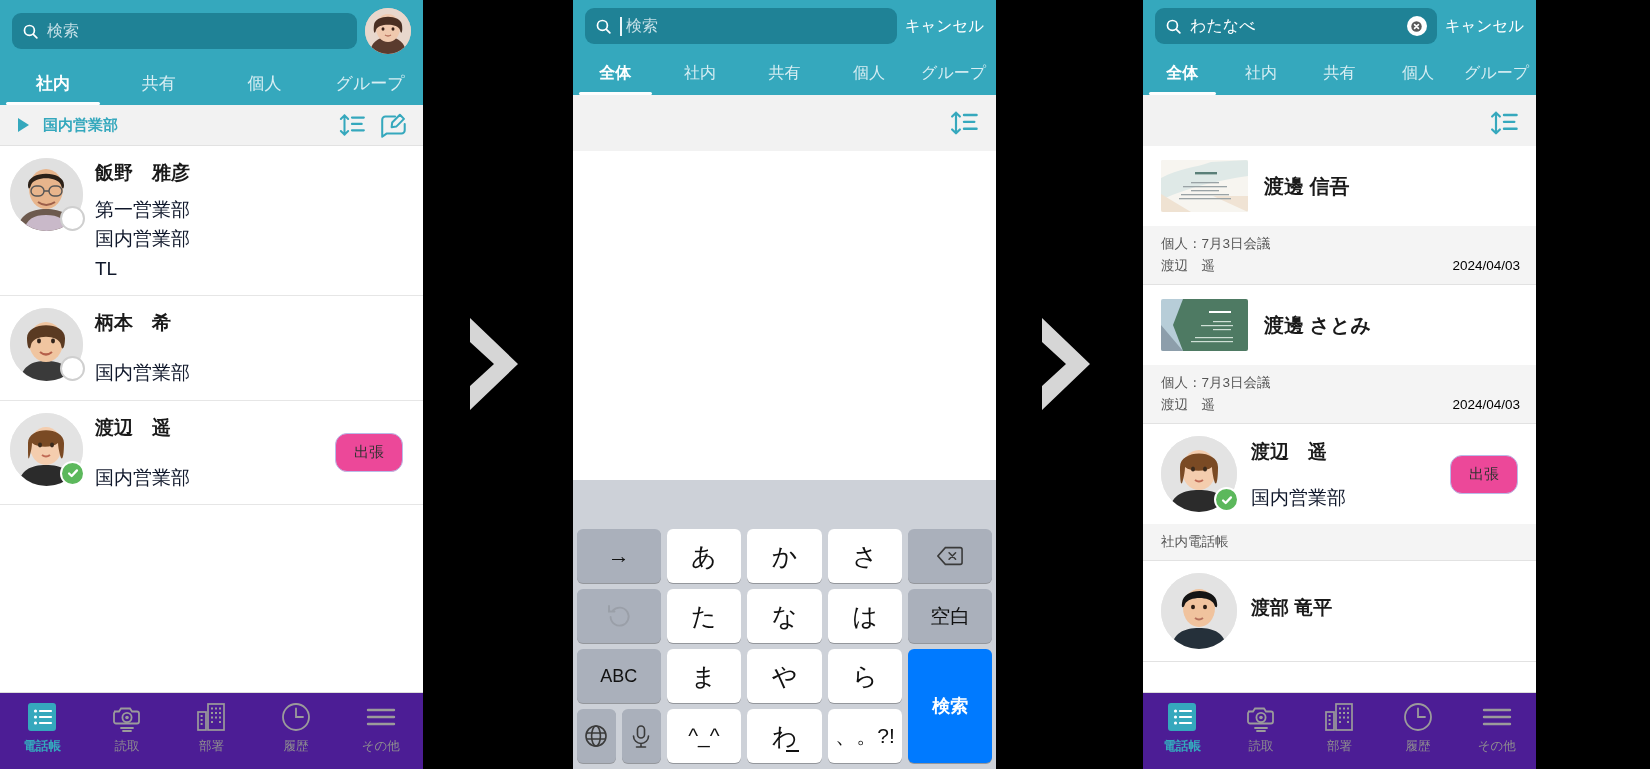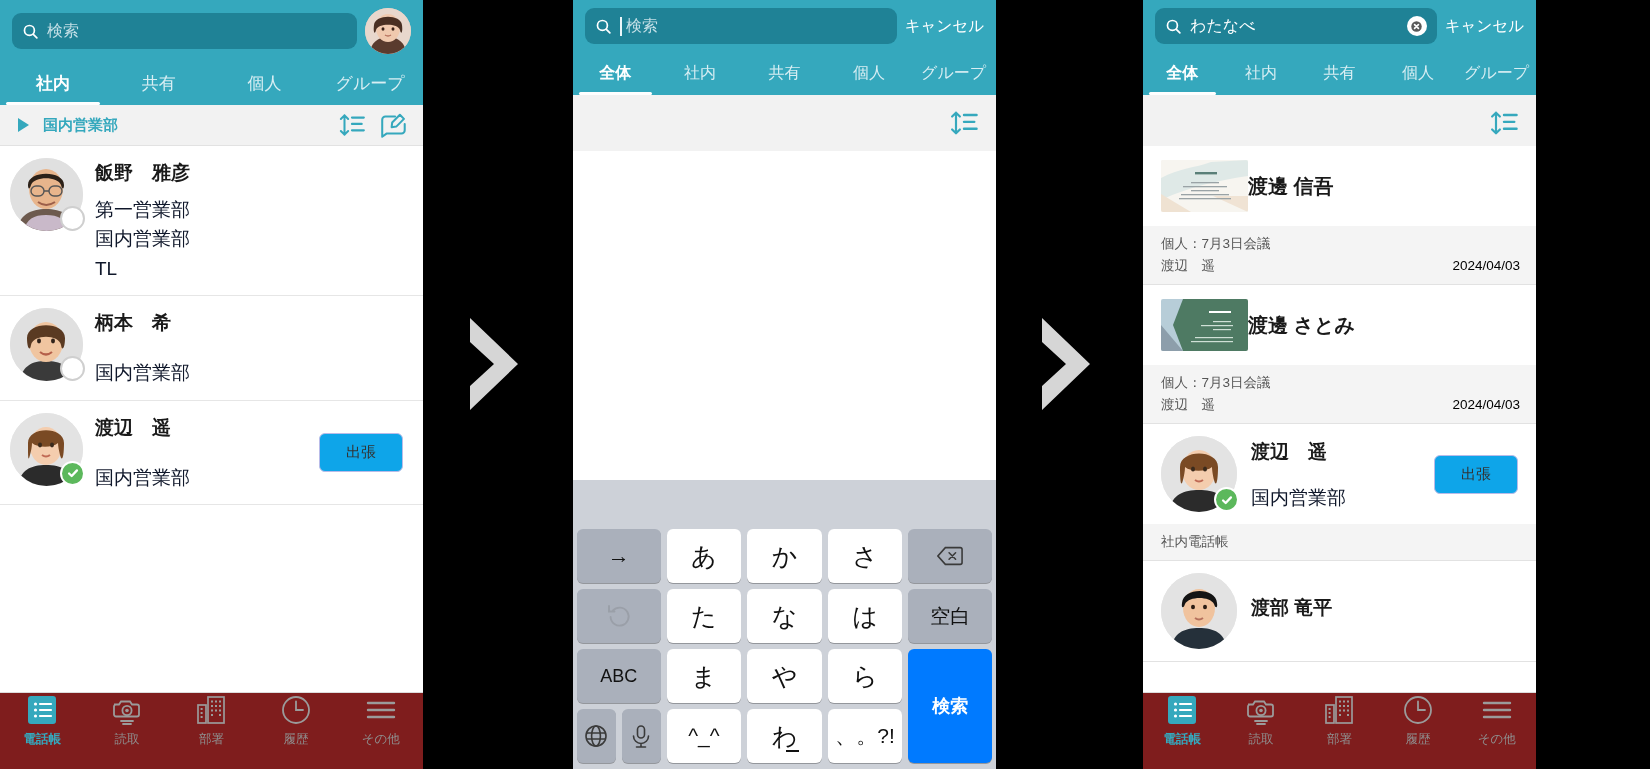--- a/index.html
+++ b/index.html
@@ -68,28 +68,28 @@
   .av .img { position:absolute; inset:0; border-radius:50%; overflow:hidden; }
   .badge { position:absolute; right:-2px; bottom:0px; width:25px; height:25px;
            border-radius:50%; background:#ffffff; border:2px solid #cfcfcf; }
   .badge.green { background:#5cb85c; border-color:#ffffff;
                  display:flex; align-items:center; justify-content:center; }
   .badge.green svg { width:14px; height:14px; display:block; }
   .cinfo { flex:1; min-width:0; padding-top:2px; }
   .cname { font-size:19px; font-weight:bold; color:#1a1a1a; margin-bottom:9px;
            white-space:nowrap; }
   .cdept { font-size:19px; color:#0f172a; line-height:1.55; white-space:nowrap; }
-  .statusbtn { align-self:center; border:1px solid #b9bbe8; border-radius:6px;
-               padding:9px 26px; font-size:15px; color:#333; background:#0ea5e9;
+  .statusbtn { align-self:center; border:1px solid #b9bbe8; border-radius:12px;
+               padding:9px 18px; font-size:15px; color:#333; background:#ec4899;
                margin-right:6px; }
 
   
-  .btmbar { position:absolute; left:0; right:0; bottom:0; height:77px; background:#7f1d1d;
+  .btmbar { position:absolute; left:0; right:0; bottom:0; height:77px; background:#4c1d95;
             border-top:1px solid #dcdcdc; display:flex; align-items:flex-start;
-            }
+            padding-top:7px; }
   .btab { flex:1; display:flex; flex-direction:column; align-items:center; gap:4px; }
   .btab .gl { width:34px; height:34px; color:#9b9b9b; }
   .btab .gl svg { width:100%; height:100%; display:block; }
   .btab .lbl { font-size:12.5px; color:#8f8f8f; }
   .btab.active .gl { color:#35a8bd; }
   .btab.active .lbl { color:#35a8bd; font-weight:bold; }
 
   
   .blankbody { background:#ffffff; height:213px; }
 
@@ -114,21 +114,21 @@
                              display:flex; align-items:center; justify-content:center;
                              box-shadow:0 1px 0 rgba(0,0,0,0.28); }
   .kgrid .cell .gl { width:26px; height:26px; color:#3a3a3a; }
   .kgrid .cell .gl svg { width:100%; height:100%; display:block; }
   .kgrid .cell.abc { font-size:18px; }
   .kgrid .cell.spc { font-size:20px; }
   .kgrid .cell.punct { font-size:21px; }
 
   
   .res { border-bottom:1px solid #e2e2e2; background:#ffffff; }
-  .res-main { display:flex; align-items:center; padding:14px 16px 14px 18px; }
+  .res-main { display:flex; align-items:center; padding:14px 16px 14px 18px; gap:16px; }
   .card-thumb { width:87px; height:52px; flex:none; border-radius:2px; overflow:hidden;
                 position:relative; background:#f3f1ec; }
   .res-name { font-size:20px; font-weight:bold; color:#1a1a1a; flex:1; }
   .res-meta { background:#f4f4f4; padding:7px 16px 8px 18px; font-size:13.5px;
               color:#555; line-height:1.6; position:relative; }
   .res-meta .date { position:absolute; right:16px; bottom:8px; font-size:13.5px;
                     color:#000000; }
   .res-foot { background:#f4f4f4; padding:9px 16px 9px 18px; font-size:13.5px;
               color:#555; }
   .res-person { display:flex; align-items:center; padding:12px 12px 12px 18px; }

